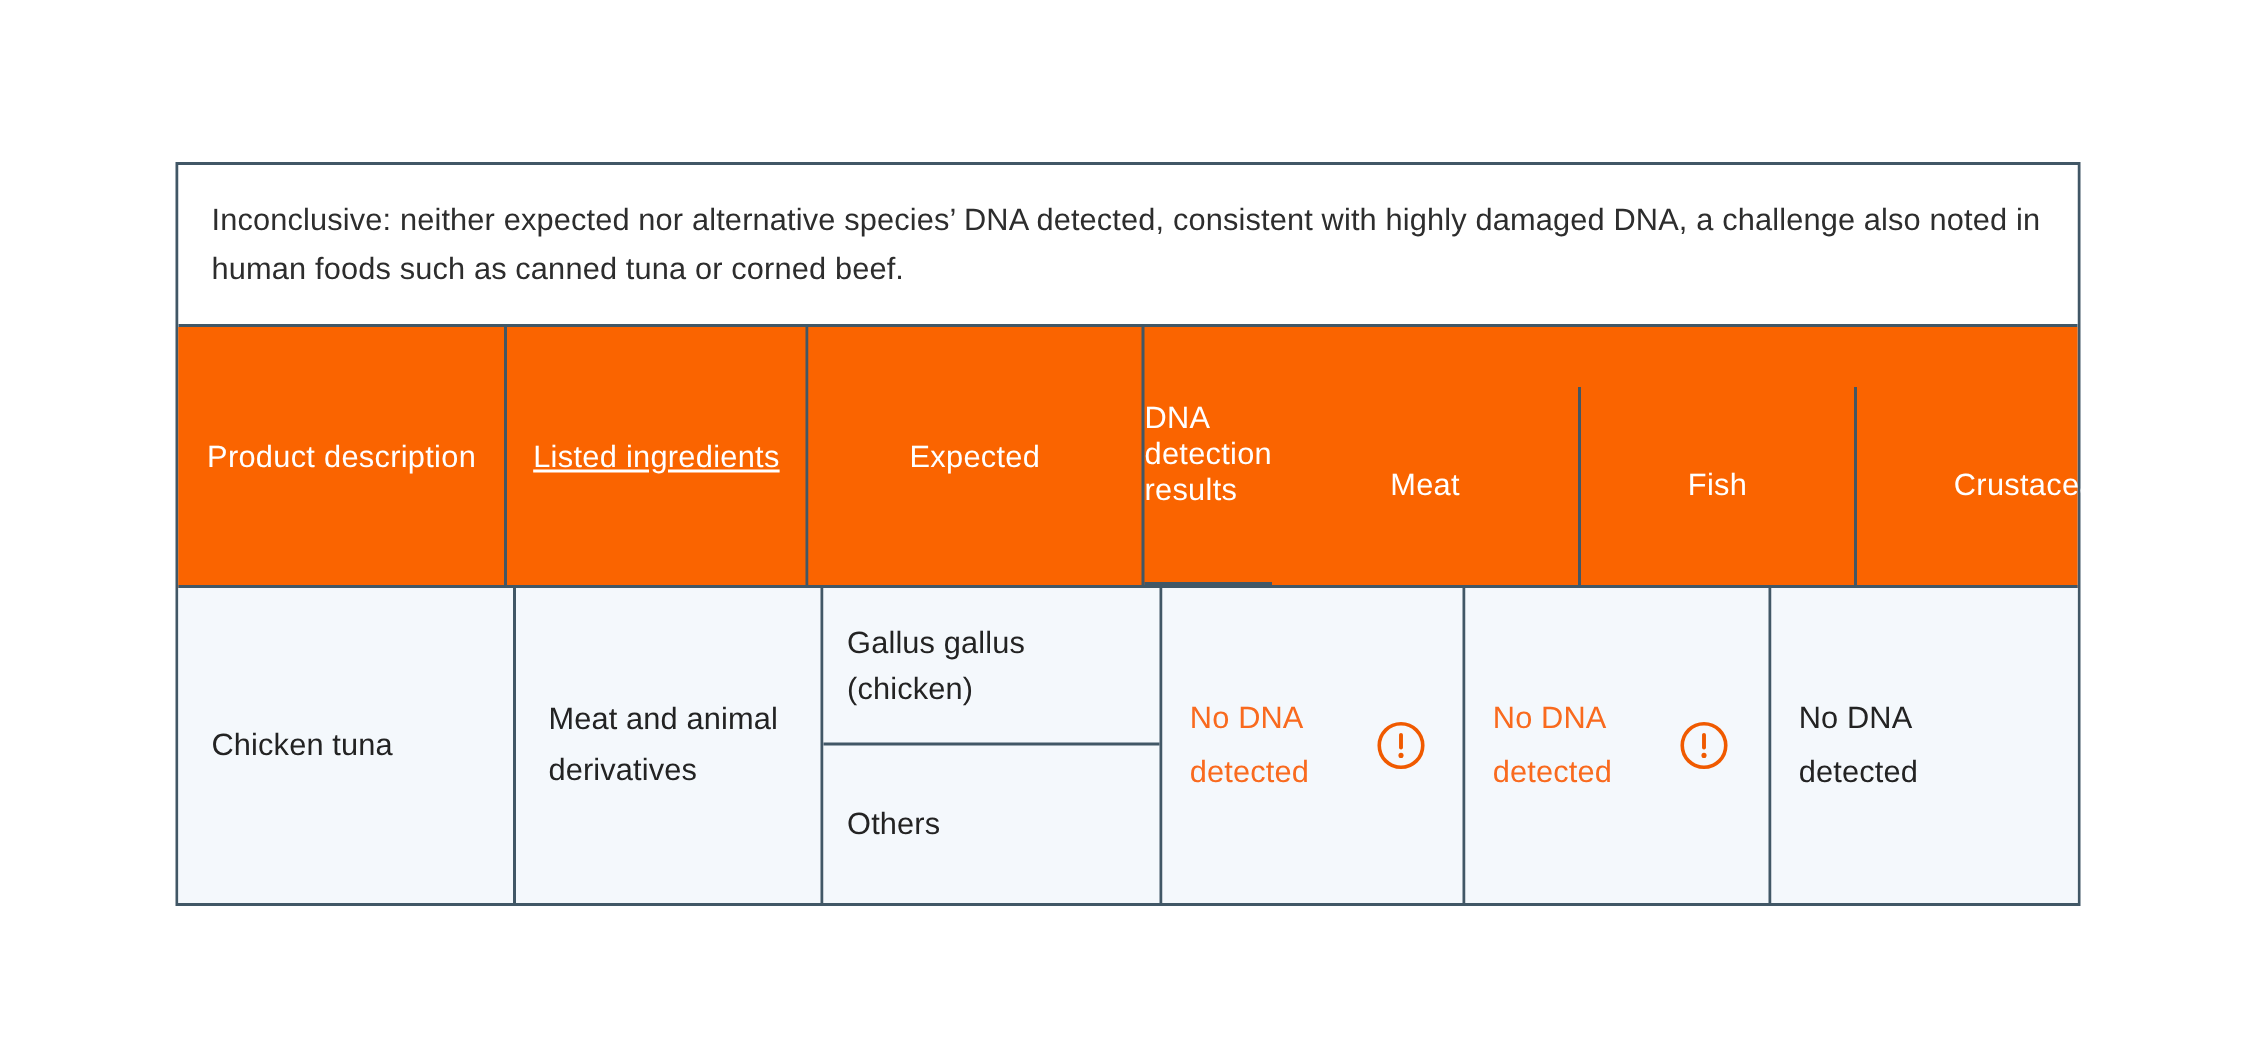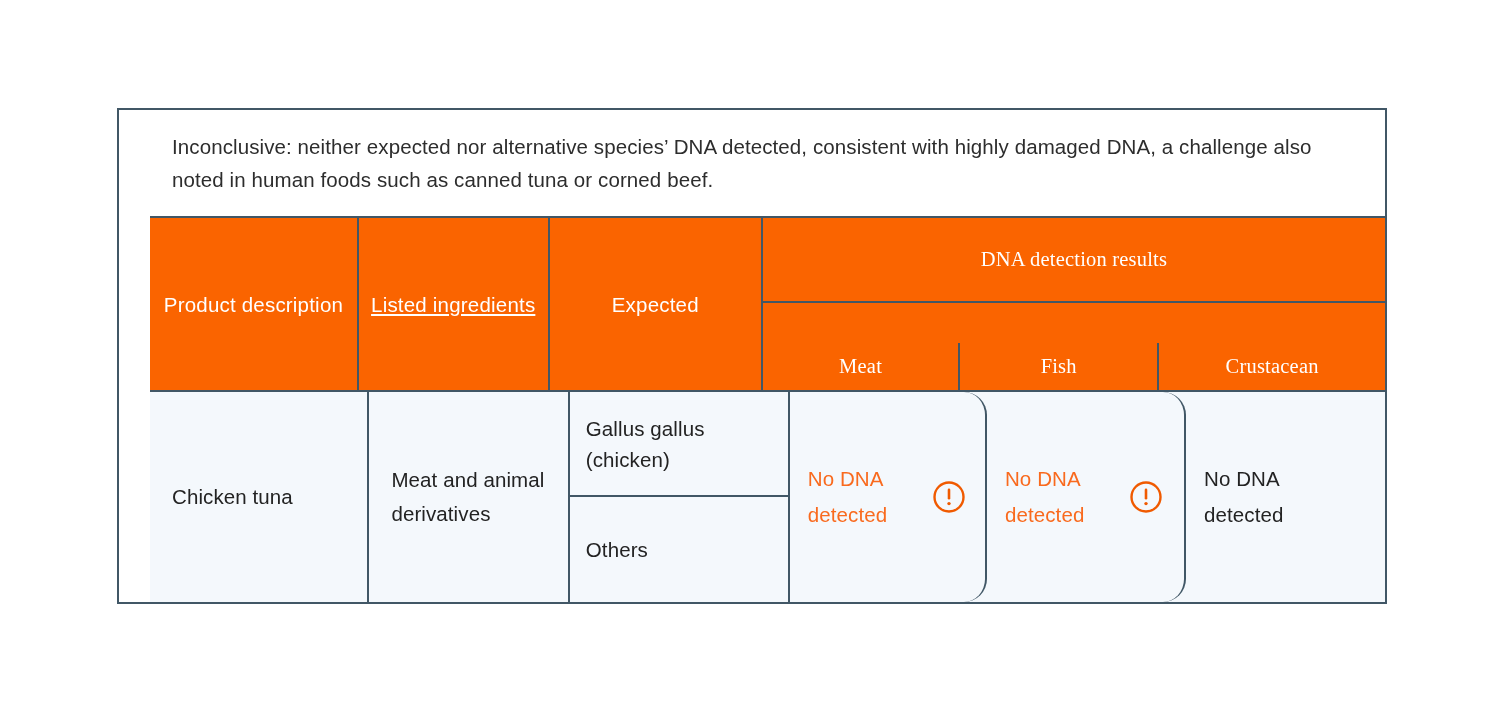--- a/index.html
+++ b/index.html
@@ -23,21 +23,20 @@
 
   
   .table-wrap {
     position: absolute;
     left: 117px;
     top: 108px;
     width: 1270px;
     box-sizing: border-box;
     border: 2px solid #415766;
     background: #ffffff;
-    padding-left: 31px;
   }
 
   
   .note-row {
     background: #ffffff;
     box-sizing: border-box;
     padding: 20px 22px 20px 22px;
     border-bottom: 2px solid #415766;
   }
   .note-text {
@@ -69,23 +68,22 @@
     border-right: 2px solid #415766;
     min-height: 172px;
   }
   .col-product      { width: 229px; }
   .col-ingredients  { width: 209px; text-decoration: underline; }
   .col-expected     { width: 234px; }
   .col-results      { width: 622px; border-right: none; }
 
   .results-group {
     display: flex;
-    flex-direction: column;
+    flex-direction: row;
     min-height: 172px;
-    font-family: Liberation Serif, serif;
   }
   .results-title {
     flex: 0 0 85px;
     display: flex;
     align-items: center;
     justify-content: center;
     color: #ffffff;
     font-size: 20.5px;
     letter-spacing: 0.2px;
     border-bottom: 2px solid #415766;
@@ -100,21 +98,21 @@
     display: flex;
     align-items: center;
     justify-content: center;
     color: #ffffff;
     font-size: 20.5px;
     letter-spacing: 0.2px;
     border-right: 2px solid #415766;
     box-sizing: border-box;
   }
   .sub-meat { width: 206px; }
-  .sub-fish { width: 208px; }
+  .sub-fish { width: 184px; }
   .sub-crust { width: 236px; border-right: none; }
 
   
   .body-row {
     display: flex;
     background: #F4F8FC;
     min-height: 210px;
   }
   .body-cell {
     background: #F4F8FC;
@@ -152,21 +150,20 @@
   }
   .expected-sub.first { border-bottom: 2px solid #415766; }
 
   .result-cell {
     box-sizing: border-box;
     border-right: 2px solid #415766;
     display: flex;
     align-items: center;
     padding: 0 18px;
     background: #F4F8FC;
-    border-radius: 23px;
   }
   .result-meat  { width: 206px; }
   .result-fish  { width: 208px; }
   .result-crust { width: 208px; border-right: none; }
 
   .result-text {
     font-size: 20.5px;
     line-height: 36px;
     letter-spacing: 0.1px;
     max-width: 110px;

